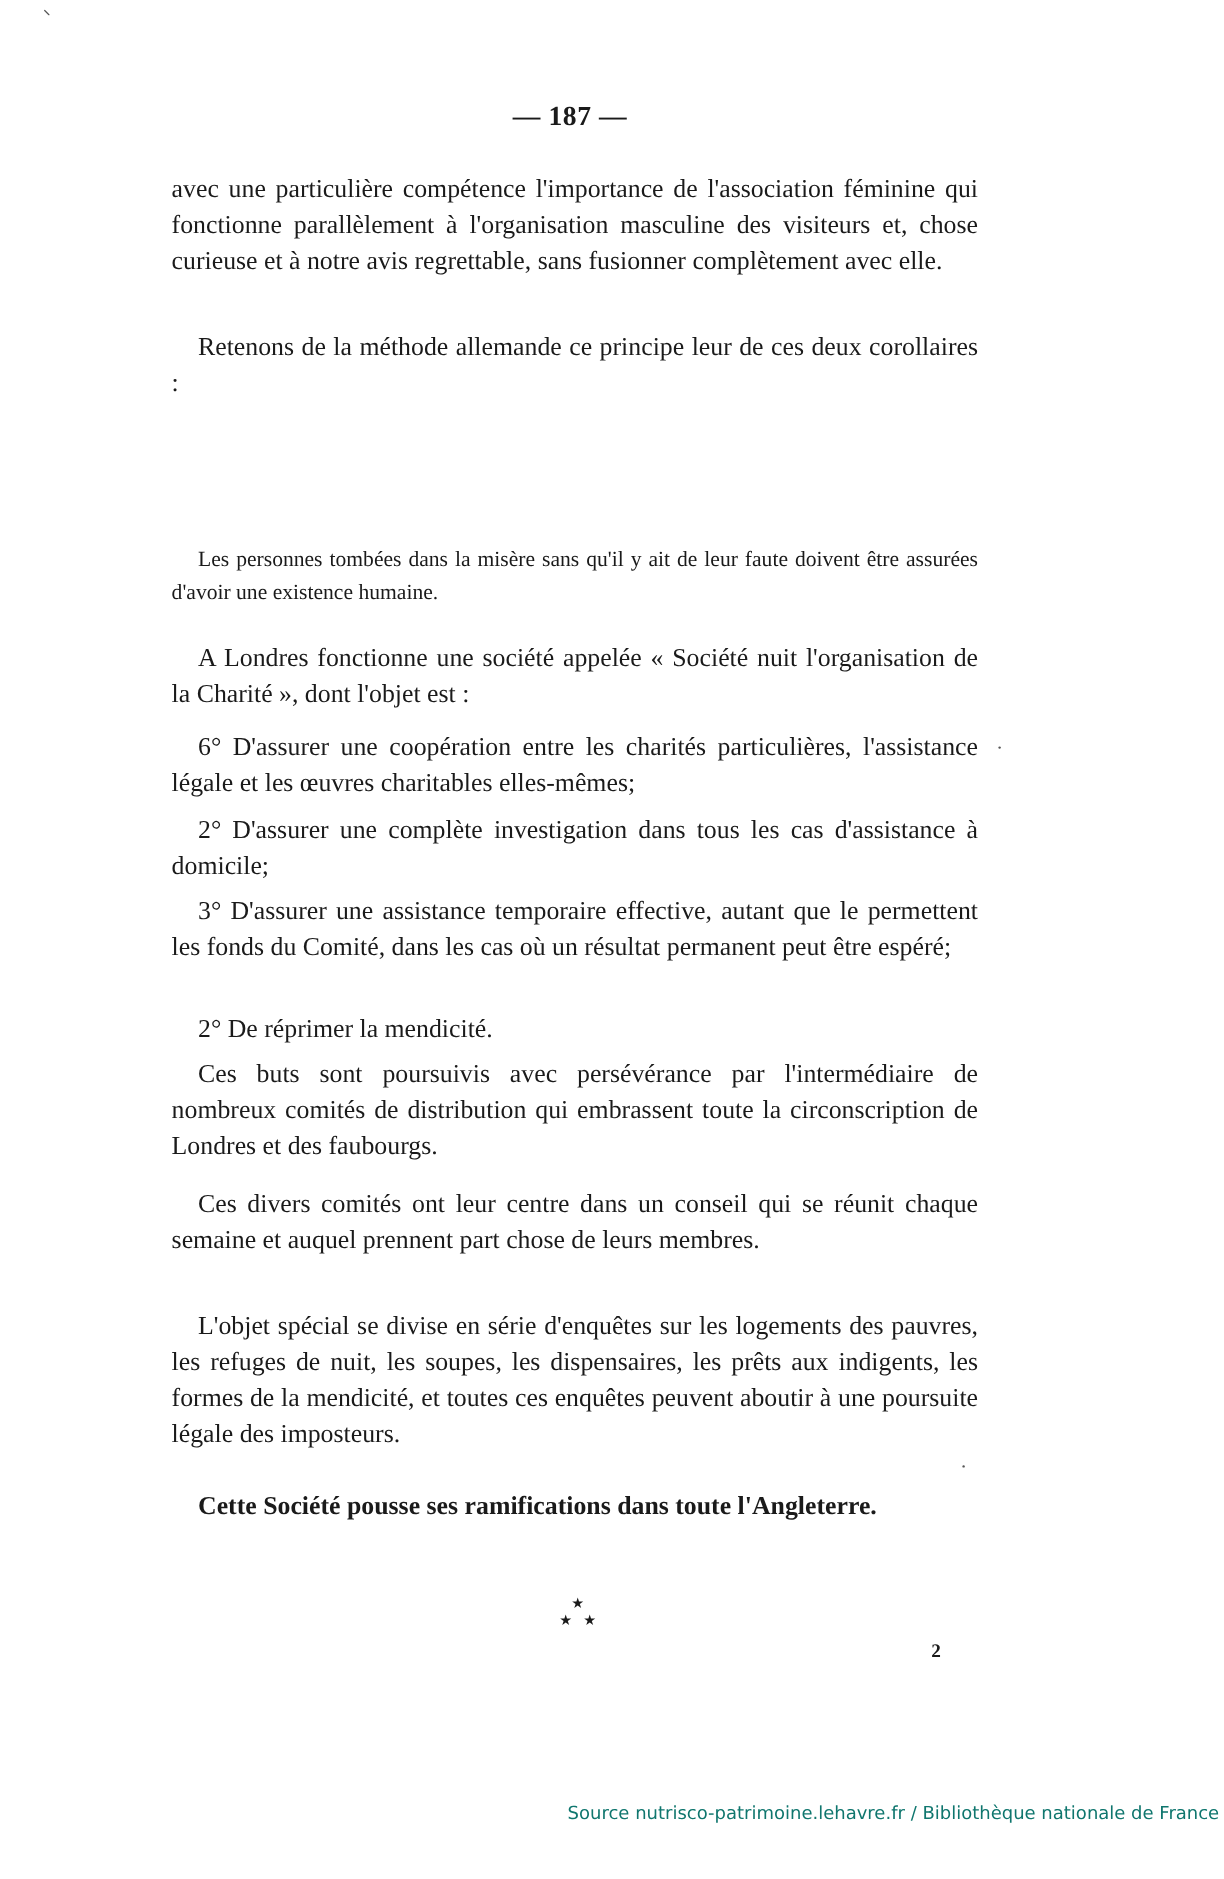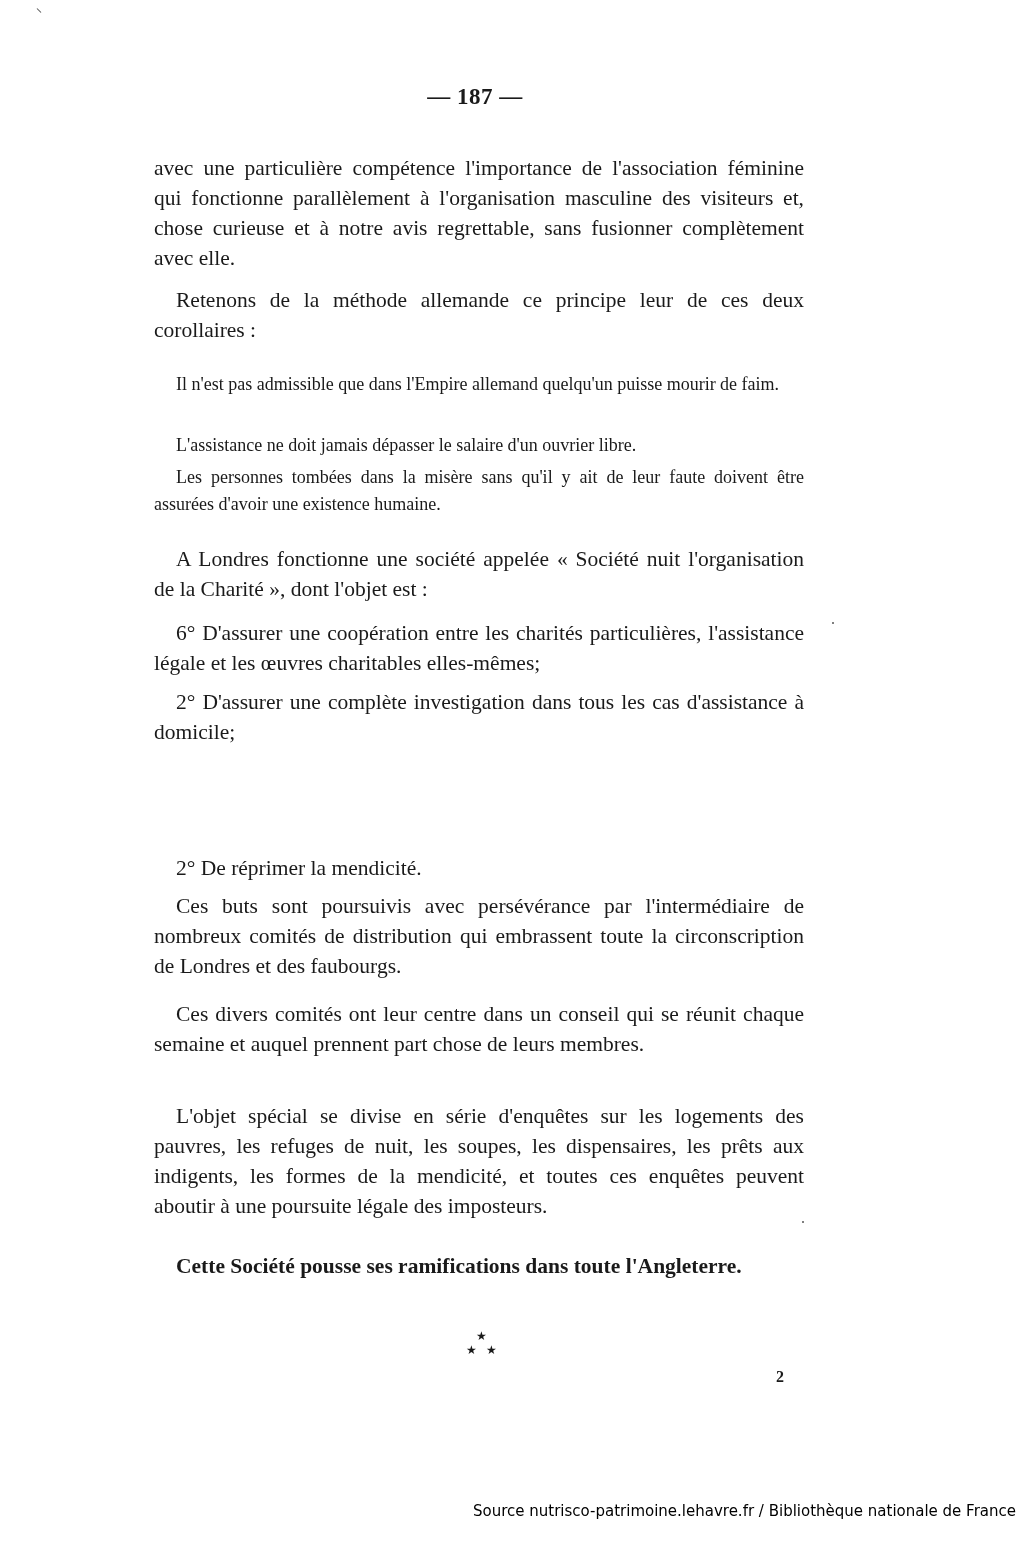--- a/index.html
+++ b/index.html
@@ -1,68 +1,65 @@
 <!DOCTYPE html>
 <html><head>
 <meta charset="utf-8">
 <style>
   html, body { margin: 0; padding: 0; background: #ffffff; }
   body { width: 1020px; height: 1566px; position: relative; overflow: hidden; color: #1a1a1a; }
   .page { position: absolute; left: 0; top: 0; width: 1020px; height: 1526px; }
   .serif { font-family: "Liberation Serif", "DejaVu Serif", serif; }
   .pagenum { position: absolute; top: 84px; left: 0; width: 950px; text-align: center; font-size: 23px; font-weight: bold; letter-spacing: 0.5px; }
   .block { position: absolute; left: 143px; width: 672px; font-size: 21.5px; line-height: 30px; text-align: justify; }
-  .block p { margin: 11px; }
+  .block p { margin: 0; }
   .indent { text-indent: 22px; }
   .small { font-size: 18px; line-height: 27px; }
   .stars { position: absolute; left: 462px; top: 1330px; width: 50px; height: 30px; font-size: 12px; }
   .star { position: absolute; line-height: 12px; }
   .sig { position: absolute; left: 776px; top: 1368px; font-size: 16px; font-weight: bold; }
-  .footer { position: absolute; right: 4px; bottom: 6px; font-family: "DejaVu Sans", sans-serif; font-size: 15px; color: #000000; }
+  .footer { position: absolute; right: 4px; bottom: 6px; font-family: "DejaVu Sans", sans-serif; font-size: 15px; color: #0f766e; }
   .mark { position: absolute; width: 2px; height: 2px; background: #555; border-radius: 1px; }
 </style>
 </head>
 <body>
 
 <div class="page">
 
   <div class="pagenum serif">— 187 —</div>
 
   <div class="block serif" style="top:142px;">
     <p>avec une particulière compétence l'importance de l'association féminine qui fonctionne parallèlement à l'organisation masculine des visiteurs et, chose curieuse et à notre avis regrettable, sans fusionner complètement avec elle.</p>
   </div>
 
   <div class="block serif" style="top:274px;">
     <p class="indent">Retenons de la méthode allemande ce principe leur de ces deux corollaires :</p>
   </div>
 
-  <div class="block serif small" style="top:360px;">
-    <p class="indent">Il n'est pas admissible que dans l'Empire allemand quelqu'un puisse mourir de faim.</p>
-  </div>
 
-  <div class="block serif small" style="top:421px;">
-    <p class="indent">L'assistance ne doit jamais dépasser le salaire d'un ouvrier libre.</p>
-  </div>
 
   <div class="block serif small" style="top:453px;">
     <p class="indent">Les personnes tombées dans la misère sans qu'il y ait de leur faute doivent être assurées d'avoir une existence humaine.</p>
   </div>
 
   <div class="block serif" style="top:533px;">
     <p class="indent">A Londres fonctionne une société appelée « Société nuit l'organisation de la Charité », dont l'objet est :</p>
   </div>
 
   <div class="block serif" style="top:607px;">
     <p class="indent">6° D'assurer une coopération entre les charités particulières, l'assistance légale et les œuvres charitables elles-mêmes;</p>
   </div>
 
   <div class="block serif" style="top:676px;">
     <p class="indent">2° D'assurer une complète investigation dans tous les cas d'assistance à domicile;</p>
   </div>
 
+  <div class="block serif" style="top:744px;">
+    <p class="indent">3° D'assurer une assistance temporaire effective, autant que le permettent les fonds du Comité, dans les cas où un résultat permanent peut être espéré;</p>
+  </div>
 
   <div class="block serif" style="top:842px;">
     <p class="indent">2° De réprimer la mendicité.</p>
   </div>
 
   <div class="block serif" style="top:880px;">
     <p class="indent">Ces buts sont poursuivis avec persévérance par l'intermédiaire de nombreux comités de distribution qui embrassent toute la circonscription de Londres et des faubourgs.</p>
   </div>
 
   <div class="block serif" style="top:988px;">

